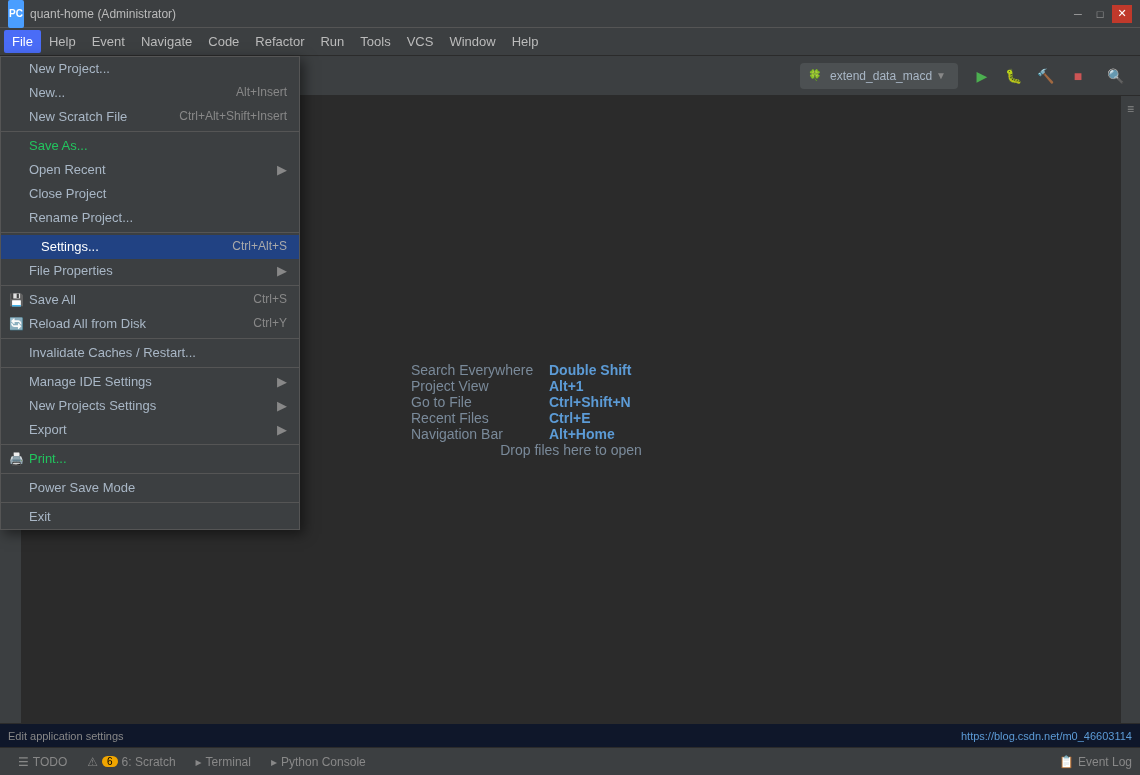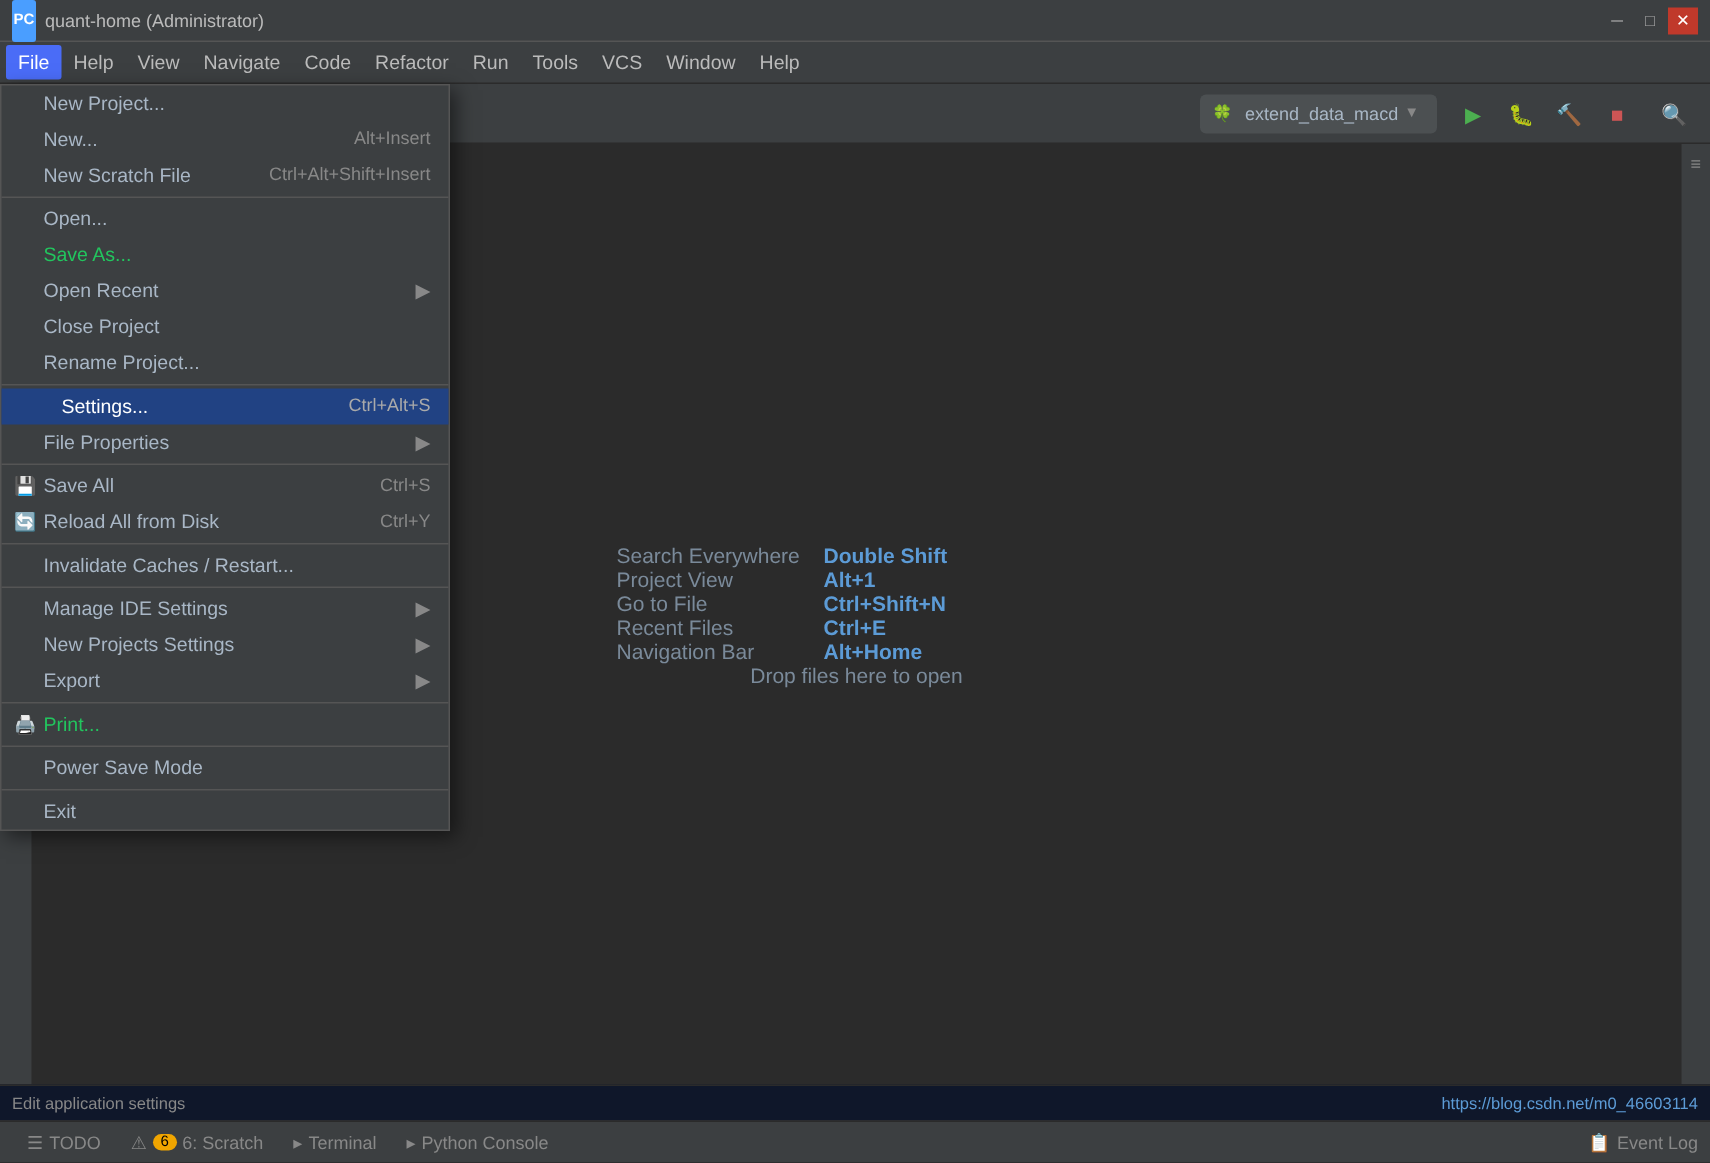--- a/index.html
+++ b/index.html
@@ -323,21 +323,21 @@
   <div id="title-controls">
     <div class="title-btn">─</div>
     <div class="title-btn">□</div>
     <div class="title-btn" id="close-btn">✕</div>
   </div>
 </div>
 
 <div id="menu-bar">
 <div class="menu-item active">File</div>
     <div class="menu-item">Help</div>
-    <div class="menu-item">View</div>
+    <div class="menu-item">Event</div>
     <div class="menu-item">Navigate</div>
     <div class="menu-item">Code</div>
     <div class="menu-item">Refactor</div>
     <div class="menu-item">Run</div>
     <div class="menu-item">Tools</div>
     <div class="menu-item">VCS</div>
     <div class="menu-item">Window</div>
     <div class="menu-item">Help</div>
   </div>
 
@@ -398,23 +398,20 @@
     </div>
     <div class="dropdown-item">
       <span>New...</span>
       <span class="item-shortcut">Alt+Insert</span>
     </div>
     <div class="dropdown-item">
       <span>New Scratch File</span>
       <span class="item-shortcut">Ctrl+Alt+Shift+Insert</span>
     </div>
     <div class="dropdown-separator"></div>
-    <div class="dropdown-item">
-      <span>Open...</span>
-    </div>
     <div class="dropdown-item disabled">
       <span>Save As...</span>
     </div>
     <div class="dropdown-item">
       <span>Open Recent</span>
       <span class="submenu-arrow">▶</span>
     </div>
     <div class="dropdown-item">
       <span>Close Project</span>
     </div>

